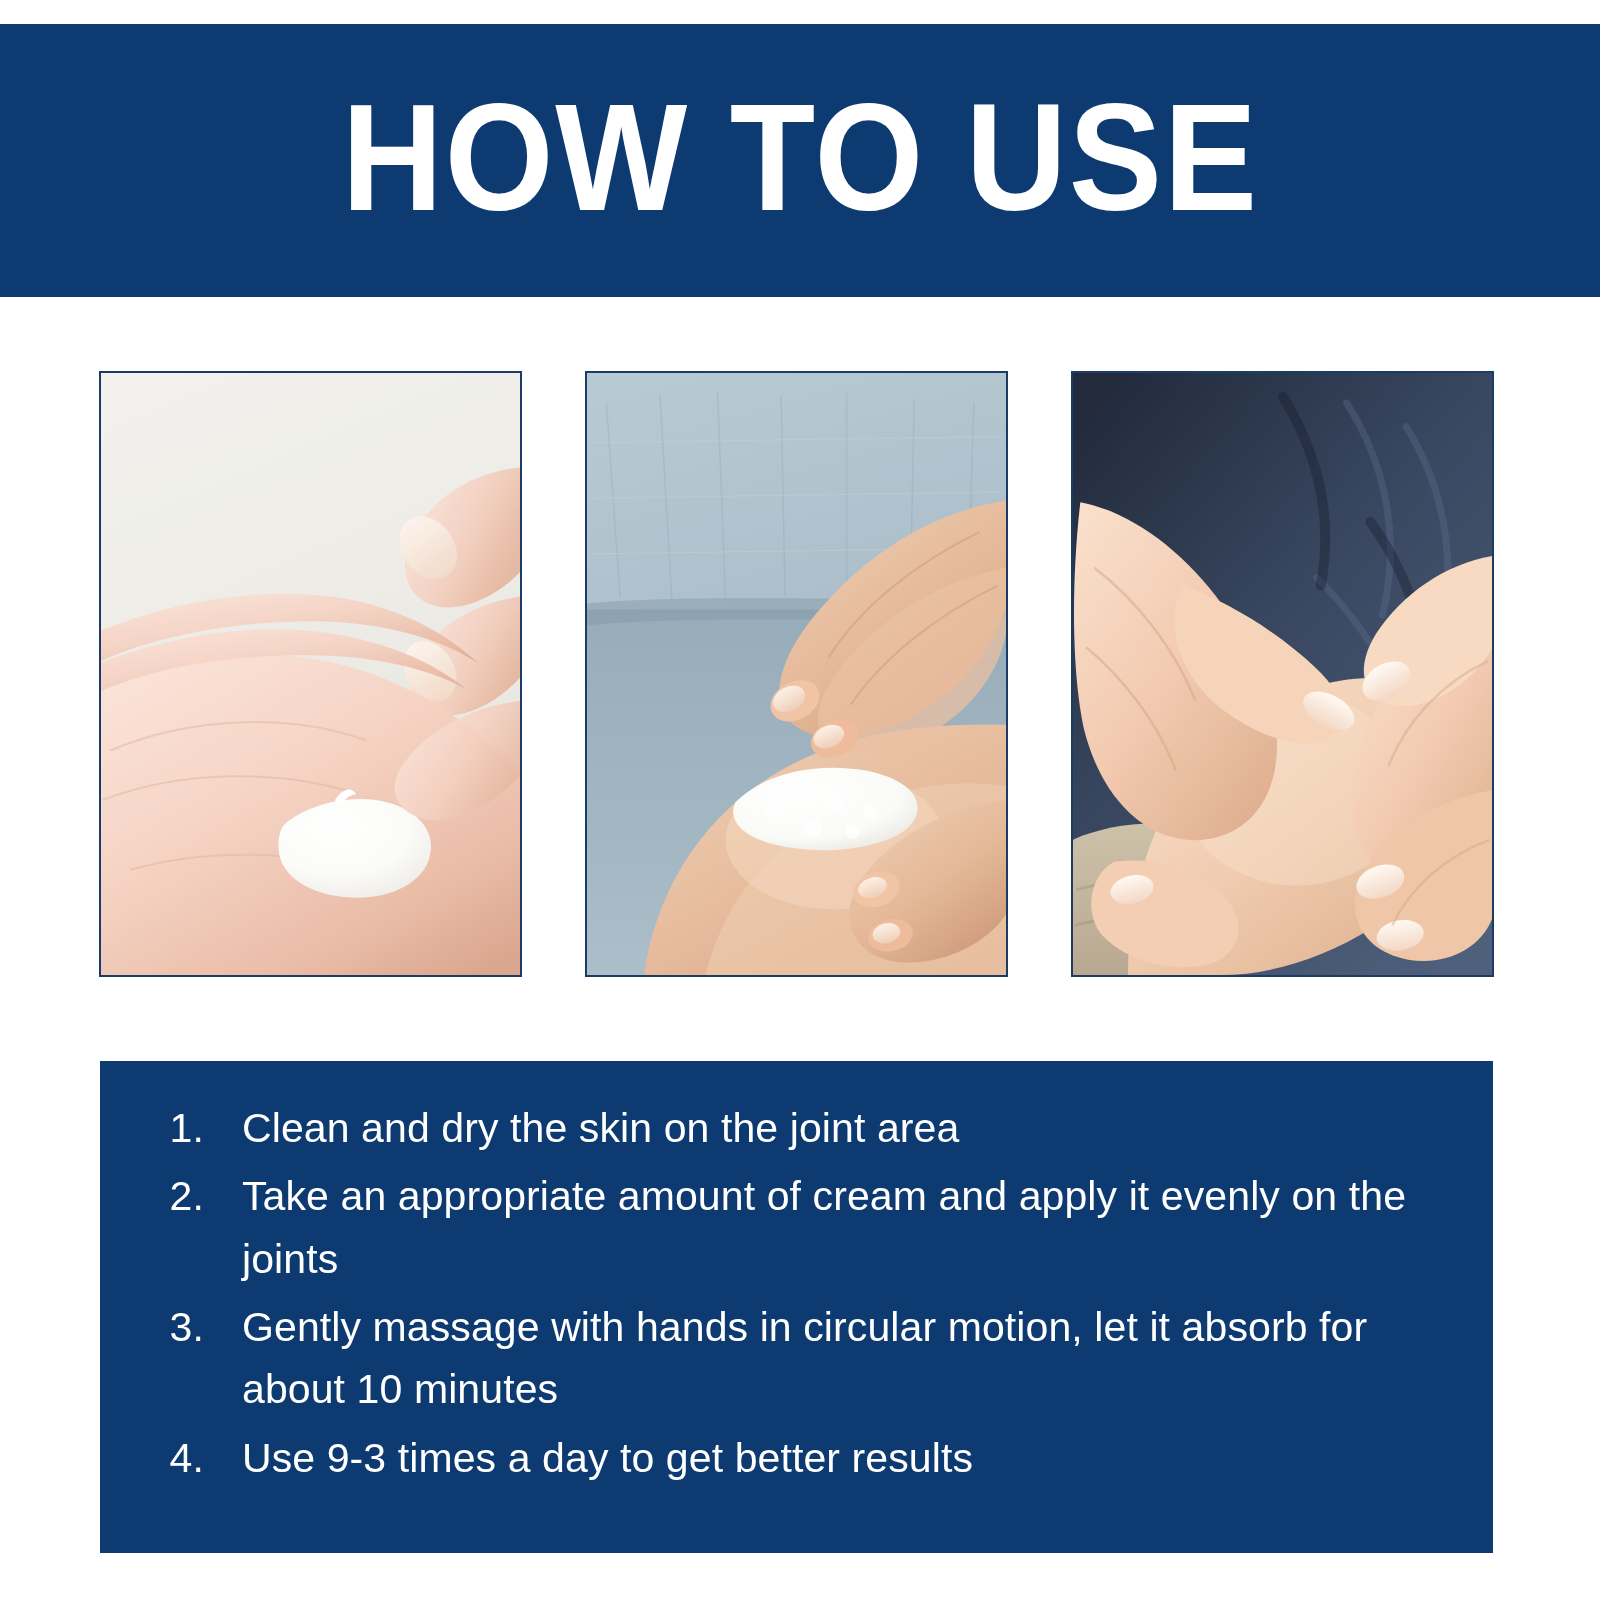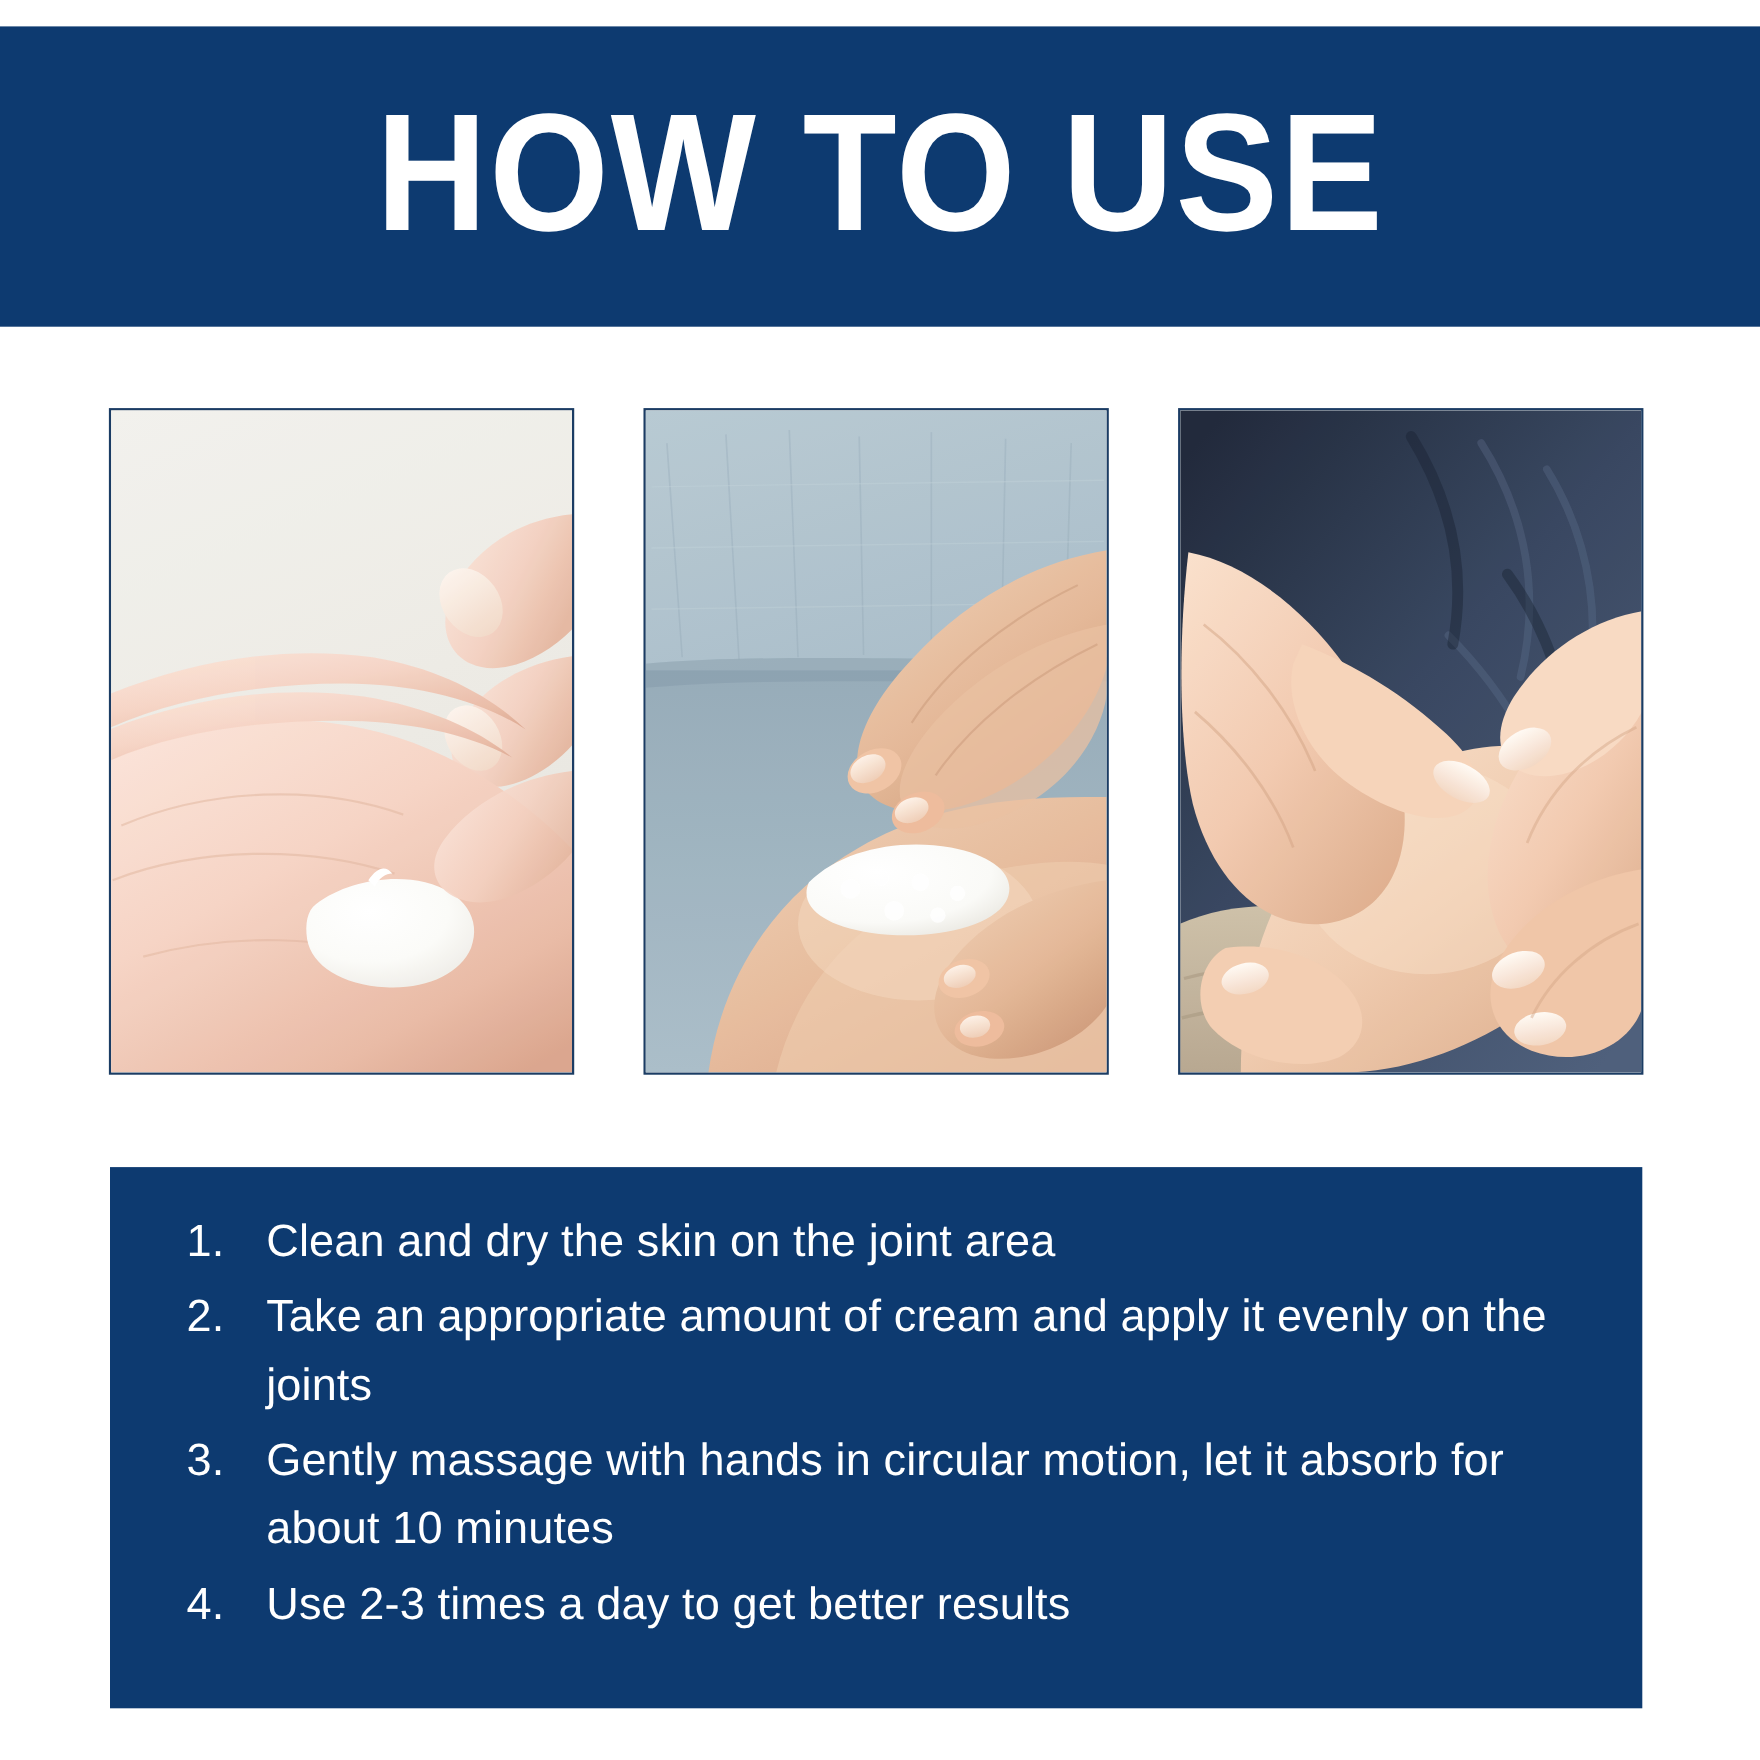--- a/index.html
+++ b/index.html
@@ -338,16 +338,16 @@
     <li class="instruction-item">
       <span class="instruction-number">2.</span>
       <span class="instruction-text">Take an appropriate amount of cream and apply it evenly on the joints</span>
     </li>
     <li class="instruction-item">
       <span class="instruction-number">3.</span>
       <span class="instruction-text">Gently massage with hands in circular motion, let it absorb for about 10 minutes</span>
     </li>
     <li class="instruction-item">
       <span class="instruction-number">4.</span>
-      <span class="instruction-text">Use 2-3 times a day to get better results</span>
+      <span class="instruction-text">Use 9-3 times a day to get better results</span>
     </li>
   </ol>
 </div>
 
 </body></html>

